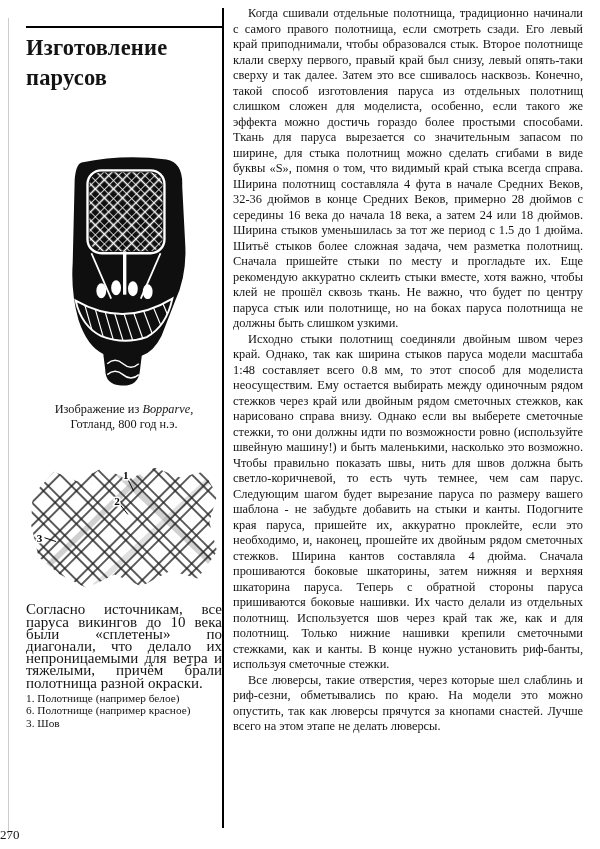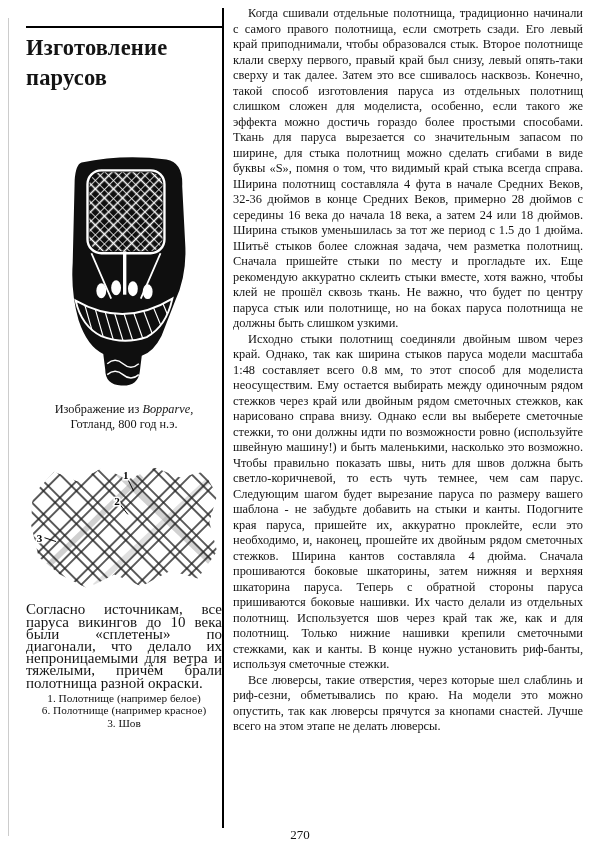--- a/index.html
+++ b/index.html
@@ -37,35 +37,35 @@
   }
   .caption i { font-style:italic; }
 
   .fig2-wrap { margin-top:30px; text-align:center; }
 
   .note {
     margin-top:5px;
     font-size:15px; line-height:12.2px;
     text-align:justify;
   }
-  .legend { margin-top:3px; font-size:11.3px; line-height:12.4px;text-align:center; }
+  .legend { margin-top:3px; font-size:11.3px; line-height:12.4px; }
   .legend div { white-space:nowrap; }
 
   
   .right-col {
     position:absolute; left:233px; top:6px; width:350px;
     font-size:12.4px; line-height:15.5px; text-align:justify;
   }
   .right-col p { margin:0; padding:0; text-indent:15px; }
   .right-col p.first { text-indent:0; }
 
   
   .page-number {
     position:absolute; left:0; right:0; top:827px;
-    text-align:center; font-size:13px;
+    text-align:left; font-size:13px;
   }
 </style>
 </head>
 <body>
 
 <div class="page">
 
   <div class="scan-edge"></div>
   <div class="column-divider"></div>
 

